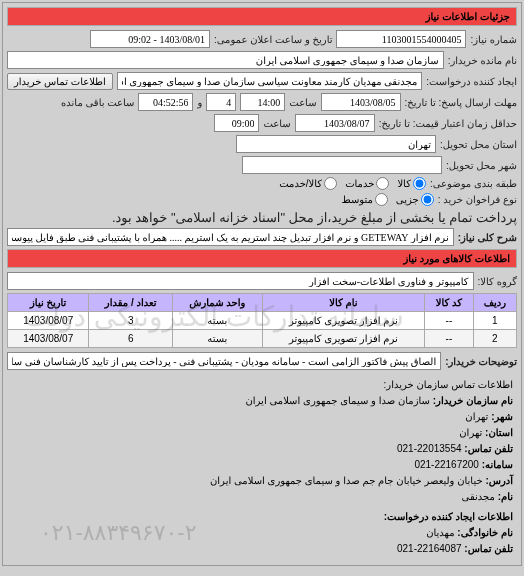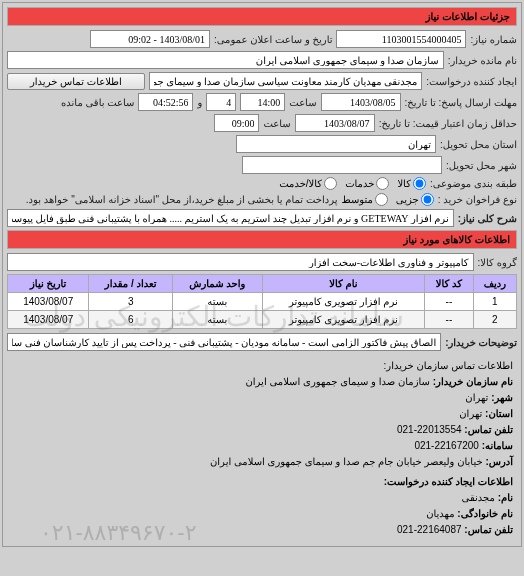--- a/index.html
+++ b/index.html
@@ -43,21 +43,21 @@
   border: 1px solid #888;
   padding: 2px 4px;
   font-size: 10px;
   font-family: Tahoma;
   height: 18px;
 }
 .input-wide { flex: 1; min-width: 100px; }
 .btn {
   background: linear-gradient(#f8f8f8,#e0e0e0);
   border: 1px solid #888;
-  padding: 2px 22px;
+  padding: 2px 6px;
   font-size: 10px;
   border-radius: 2px;
   cursor: pointer;
 }
 .radio-group {
   display: inline-flex;
   gap: 8px;
   align-items: center;
 }
 .radio-item {
@@ -181,21 +181,21 @@
     <span class="radio-group">
       <span class="radio-item">
           <input type="radio" checked="" style="">
           <span>جزیی</span>
         </span>
       <span class="radio-item">
           <input type="radio" style="">
           <span>متوسط</span>
         </span>
     </span>
-    <span class="label" style="font-size:10px">پرداخت تمام یا بخشی از مبلغ خرید،از محل "اسناد خزانه اسلامی" خواهد بود.</span>
+    <span class="label" style="font-size:13px">پرداخت تمام یا بخشی از مبلغ خرید،از محل "اسناد خزانه اسلامی" خواهد بود.</span>
   </div>
 
   <div class="row">
     <span class="label" style="font-weight:bold">شرح کلی نیاز:</span>
     <input class="input input-wide" value="نرم افزار GETEWAY و نرم افزار تبدیل چند استریم به یک استریم ..... همراه با پشتیبانی فنی طبق فایل پیوست" style="">
   </div>
 
   <div class="section-title">اطلاعات کالاهای مورد نیاز</div>
 
   <div class="row">
@@ -240,21 +240,21 @@
   </div>
 
   <div class="contact-section">
     <div style="font-weight:normal">اطلاعات تماس سازمان خریدار:</div>
     <div><b>نام سازمان خریدار:</b> <span>سازمان صدا و سیمای جمهوری اسلامی ایران</span></div>
     <div><b>شهر:</b> <span>تهران</span></div>
     <div><b>استان:</b> <span>تهران</span></div>
     <div><b>تلفن تماس:</b> <span>22013554-021</span></div>
     <div><b>سامانه:</b> <span>22167200-021</span></div>
     <div><b>آدرس:</b> <span>خیابان ولیعصر خیابان جام جم صدا و سیمای جمهوری اسلامی ایران</span></div>
+    <div><b>نام:</b> <span>مجدنقی</span></div>
     <div style="font-weight:bold;margin-top:4px">اطلاعات ایجاد کننده درخواست:</div>
-    <div><b>نام:</b> <span>مجدنقی</span></div>
     <div><b>نام خانوادگی:</b> <span>مهدیان</span></div>
     <div><b>تلفن تماس:</b> <span>22164087-021</span></div>
   </div>
 </div>
 
 <div class="watermark">سامانه تدارکات الکترونیکی دولت</div>
 <div class="bottom-number">۰۲۱-۸۸۳۴۹۶۷۰-۲</div>
 
 </body></html>

